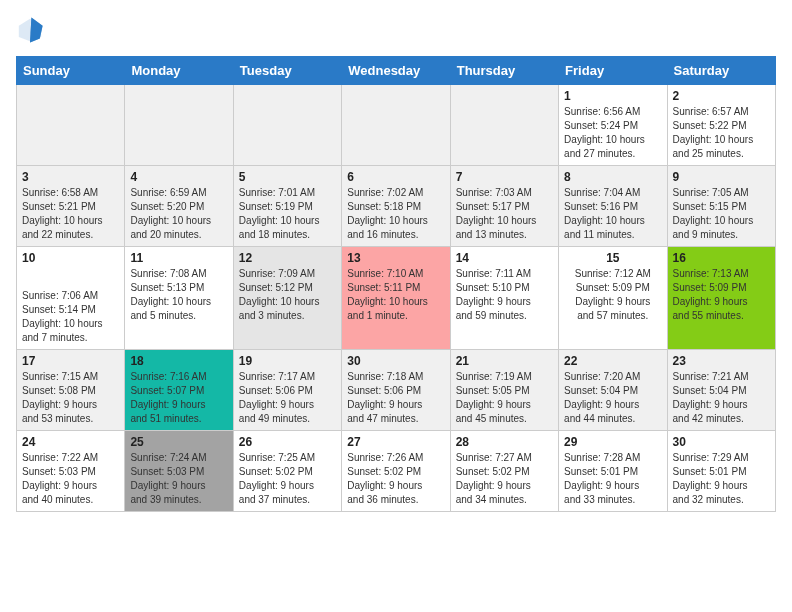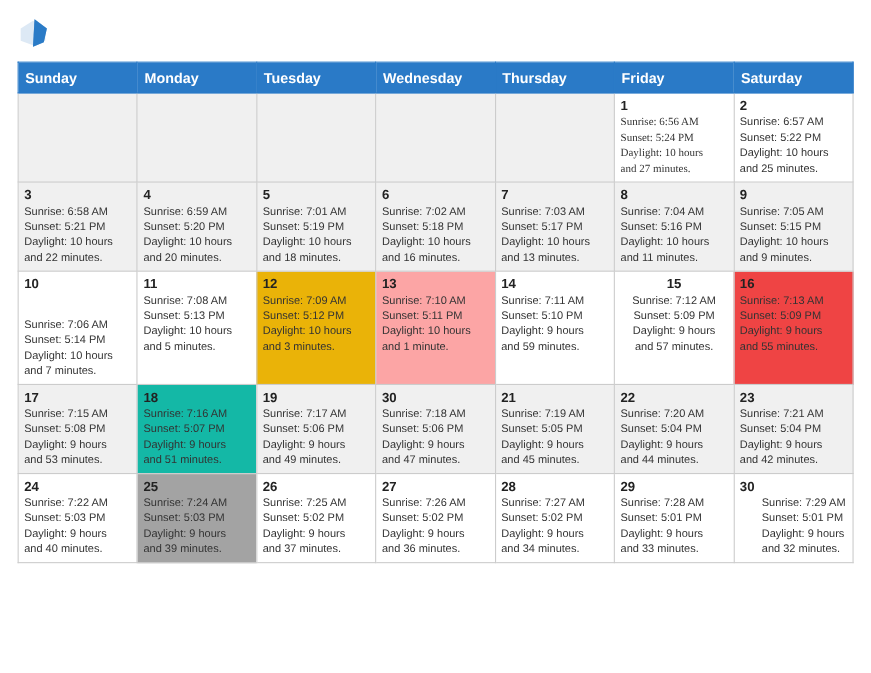--- a/index.html
+++ b/index.html
@@ -125,21 +125,21 @@
   </thead>
   <tbody id="calendar-body">
   <tr>
         <td class="empty" style="background: rgb(240, 240, 240);"></td>
         <td class="empty" style="background: rgb(240, 240, 240);"></td>
         <td class="empty" style="background: rgb(240, 240, 240);"></td>
         <td class="empty" style="background: rgb(240, 240, 240);"></td>
         <td class="empty" style="background: rgb(240, 240, 240);"></td>
         <td style="background: rgb(255, 255, 255);">
           <span class="day-num">1</span>
-          <div class="day-info" style="white-space: pre-line; font-family: Liberation Serif, serif;">Sunrise: 6:56 AM
+          <div class="day-info" style="white-space: pre-line;">Sunrise: 6:56 AM
 Sunset: 5:24 PM
 Daylight: 10 hours
 and 27 minutes.</div>
         </td>
         <td style="background: rgb(255, 255, 255);">
           <span class="day-num">2</span>
           <div class="day-info" style="white-space: pre-line;">Sunrise: 6:57 AM
 Sunset: 5:22 PM
 Daylight: 10 hours
 and 25 minutes.</div>
@@ -204,21 +204,21 @@
 Daylight: 10 hours
 and 7 minutes.</div>
         </td>
         <td style="background: rgb(255, 255, 255);">
           <span class="day-num">11</span>
           <div class="day-info" style="white-space: pre-line;">Sunrise: 7:08 AM
 Sunset: 5:13 PM
 Daylight: 10 hours
 and 5 minutes.</div>
         </td>
-        <td style="background: #eab308;">
+        <td style="background: #e5e5e5;">
           <span class="day-num">12</span>
           <div class="day-info" style="white-space: pre-line;">Sunrise: 7:09 AM
 Sunset: 5:12 PM
 Daylight: 10 hours
 and 3 minutes.</div>
         </td>
         <td style="background: #fca5a5;">
           <span class="day-num">13</span>
           <div class="day-info" style="white-space: pre-line;">Sunrise: 7:10 AM
 Sunset: 5:11 PM
@@ -232,21 +232,21 @@
 Daylight: 9 hours
 and 59 minutes.</div>
         </td>
         <td style="background: rgb(255, 255, 255); text-align: center;">
           <span class="day-num">15</span>
           <div class="day-info" style="white-space: pre-line;">Sunrise: 7:12 AM
 Sunset: 5:09 PM
 Daylight: 9 hours
 and 57 minutes.</div>
         </td>
-        <td style="background: #ef4444;">
+        <td style="background: #84cc16;">
           <span class="day-num">16</span>
           <div class="day-info" style="white-space: pre-line;">Sunrise: 7:13 AM
 Sunset: 5:09 PM
 Daylight: 9 hours
 and 55 minutes.</div>
         </td>
       </tr>
       <tr>
         <td style="background: rgb(240, 240, 240);">
           <span class="day-num">17</span>
@@ -336,20 +336,20 @@
         </td>
         <td style="background: rgb(255, 255, 255);">
           <span class="day-num">29</span>
           <div class="day-info" style="white-space: pre-line;">Sunrise: 7:28 AM
 Sunset: 5:01 PM
 Daylight: 9 hours
 and 33 minutes.</div>
         </td>
         <td style="background: rgb(255, 255, 255);">
           <span class="day-num">30</span>
-          <div class="day-info" style="white-space: pre-line; margin-left: 20px;">Sunrise: 7:29 AM
+          <div class="day-info" style="white-space: pre-line;">Sunrise: 7:29 AM
 Sunset: 5:01 PM
 Daylight: 9 hours
 and 32 minutes.</div>
         </td>
       </tr>
     </tbody>
 </table>
 
 </body></html>

